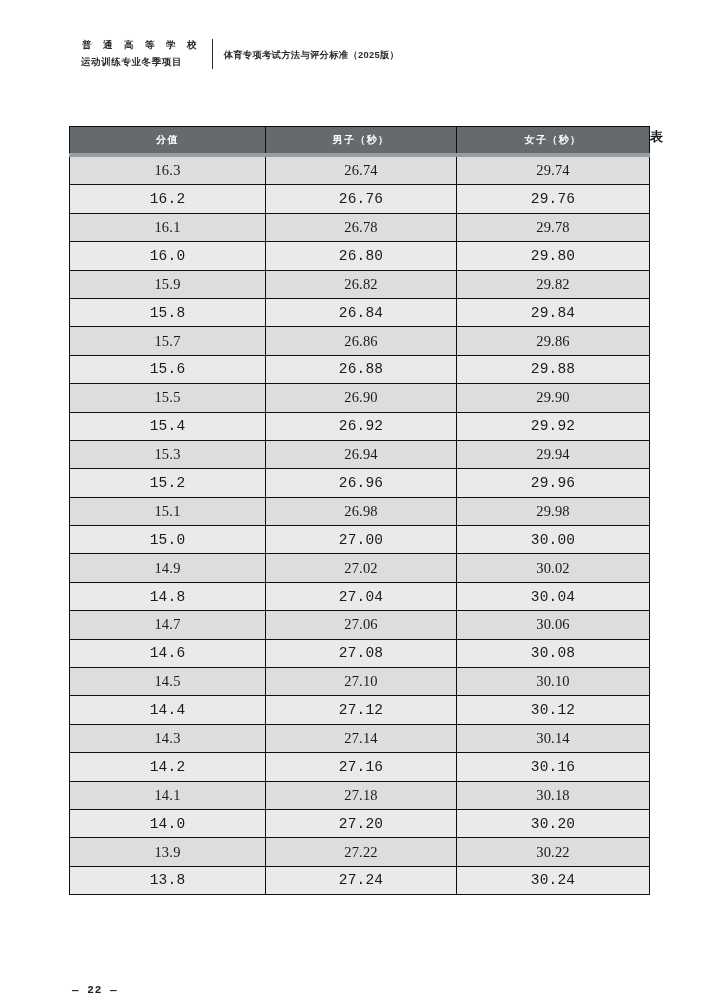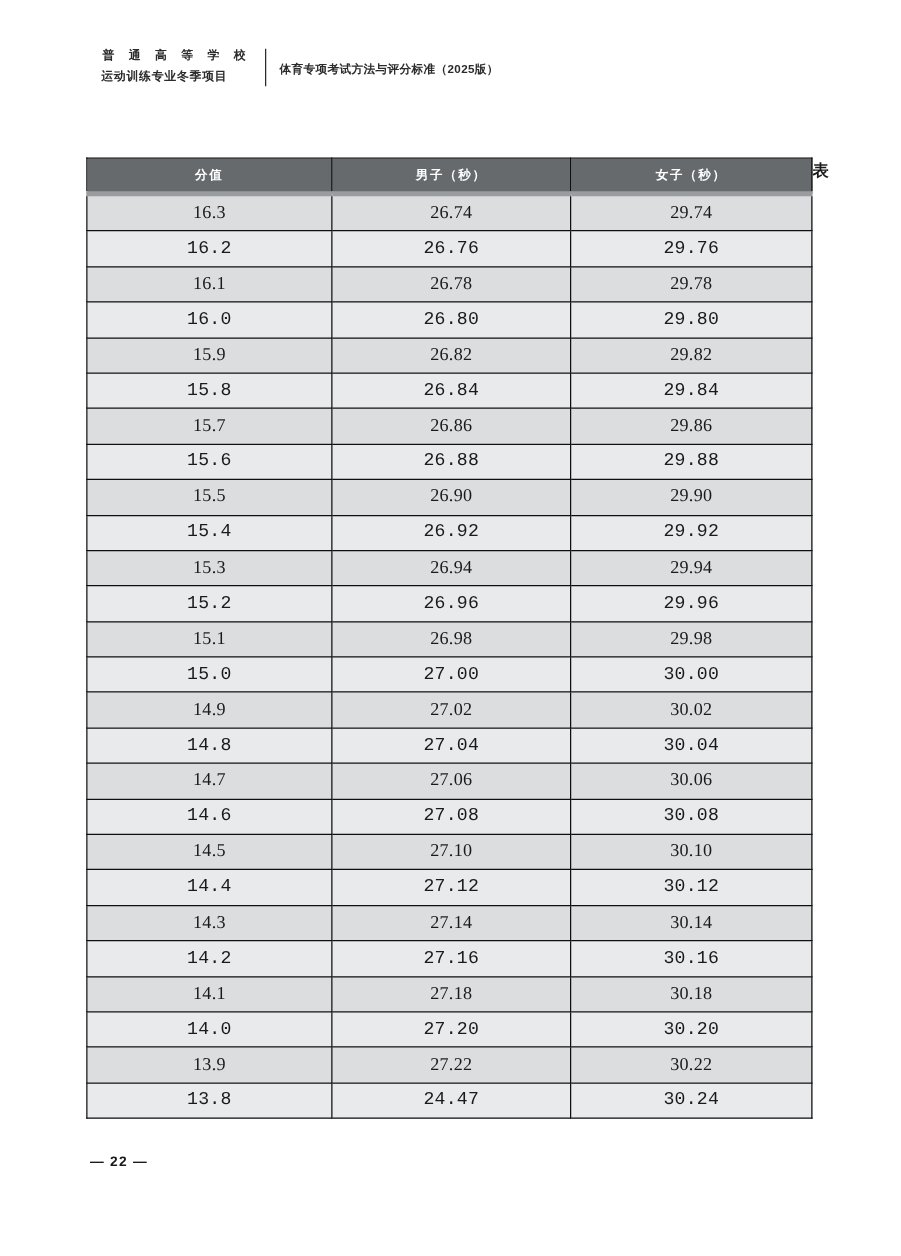--- a/index.html
+++ b/index.html
@@ -111,22 +111,22 @@
     font-size: 14.5px;
     letter-spacing: 0.2px;
   }
   table.score-table tbody tr.odd td  { background: #dcdddf; }
   table.score-table tbody tr.even td { background: #e9eaec; font-family: Liberation Mono, monospace; }
 
   
   .folio {
     position: absolute;
     left: 72px;
-    top: 924px;
-    font-family: Liberation Sans, sans-serif;
+    top: 984px;
+    font-family: Liberation Mono, monospace;
     font-size: 11px;
     font-weight: bold;
     color: #1a1a1a;
     letter-spacing: 1px;
   }
 </style>
 </head>
 <body>
 
 <div class="running-head">
@@ -275,20 +275,20 @@
           <td>27.20</td>
           <td>30.20</td>
         </tr>
         <tr class="odd">
           <td>13.9</td>
           <td>27.22</td>
           <td>30.22</td>
         </tr>
         <tr class="even">
           <td>13.8</td>
-          <td>24.47</td>
+          <td>27.24</td>
           <td>30.24</td>
         </tr>
       </tbody>
   </table>
 </div>
 
 <div class="folio">— 22 —</div>
 
 </body></html>

